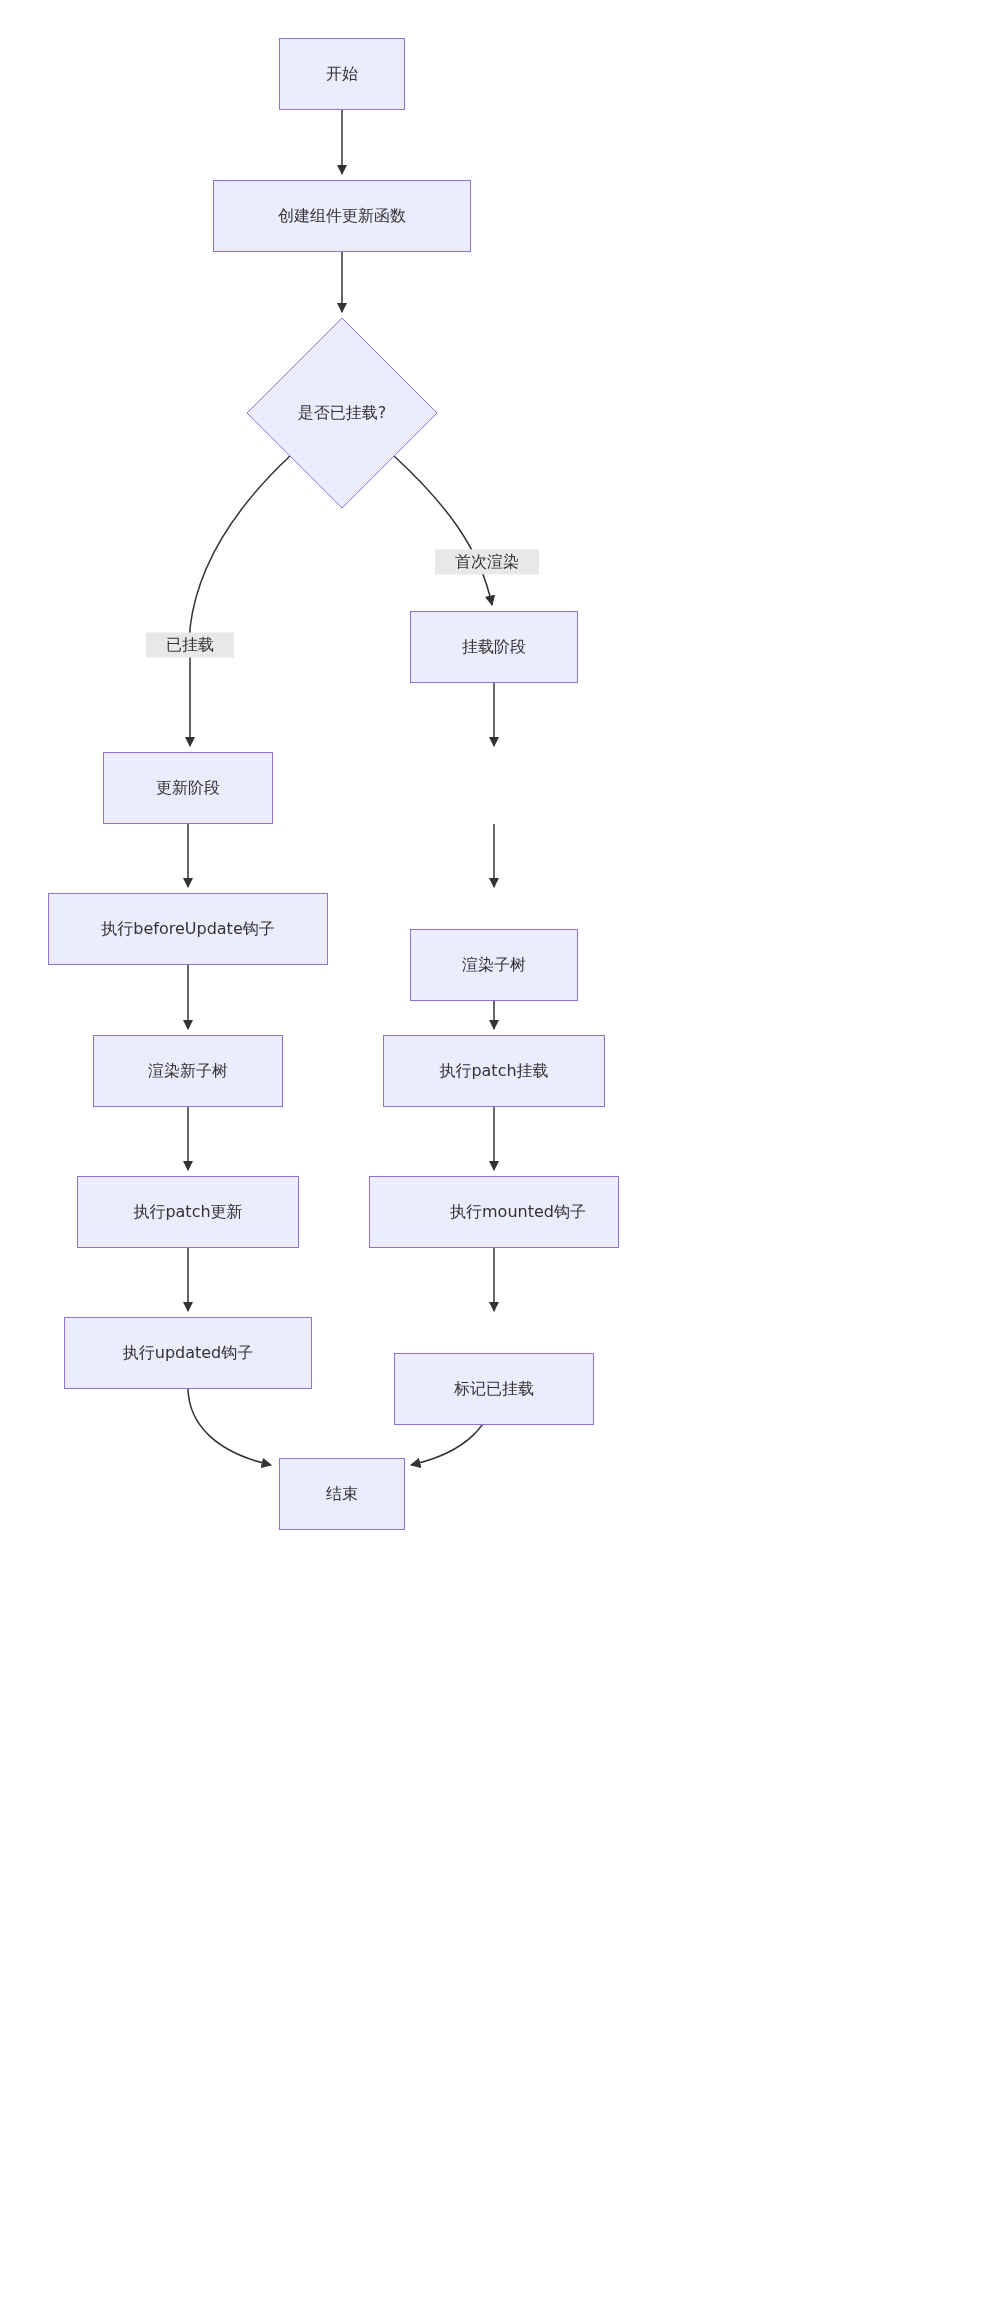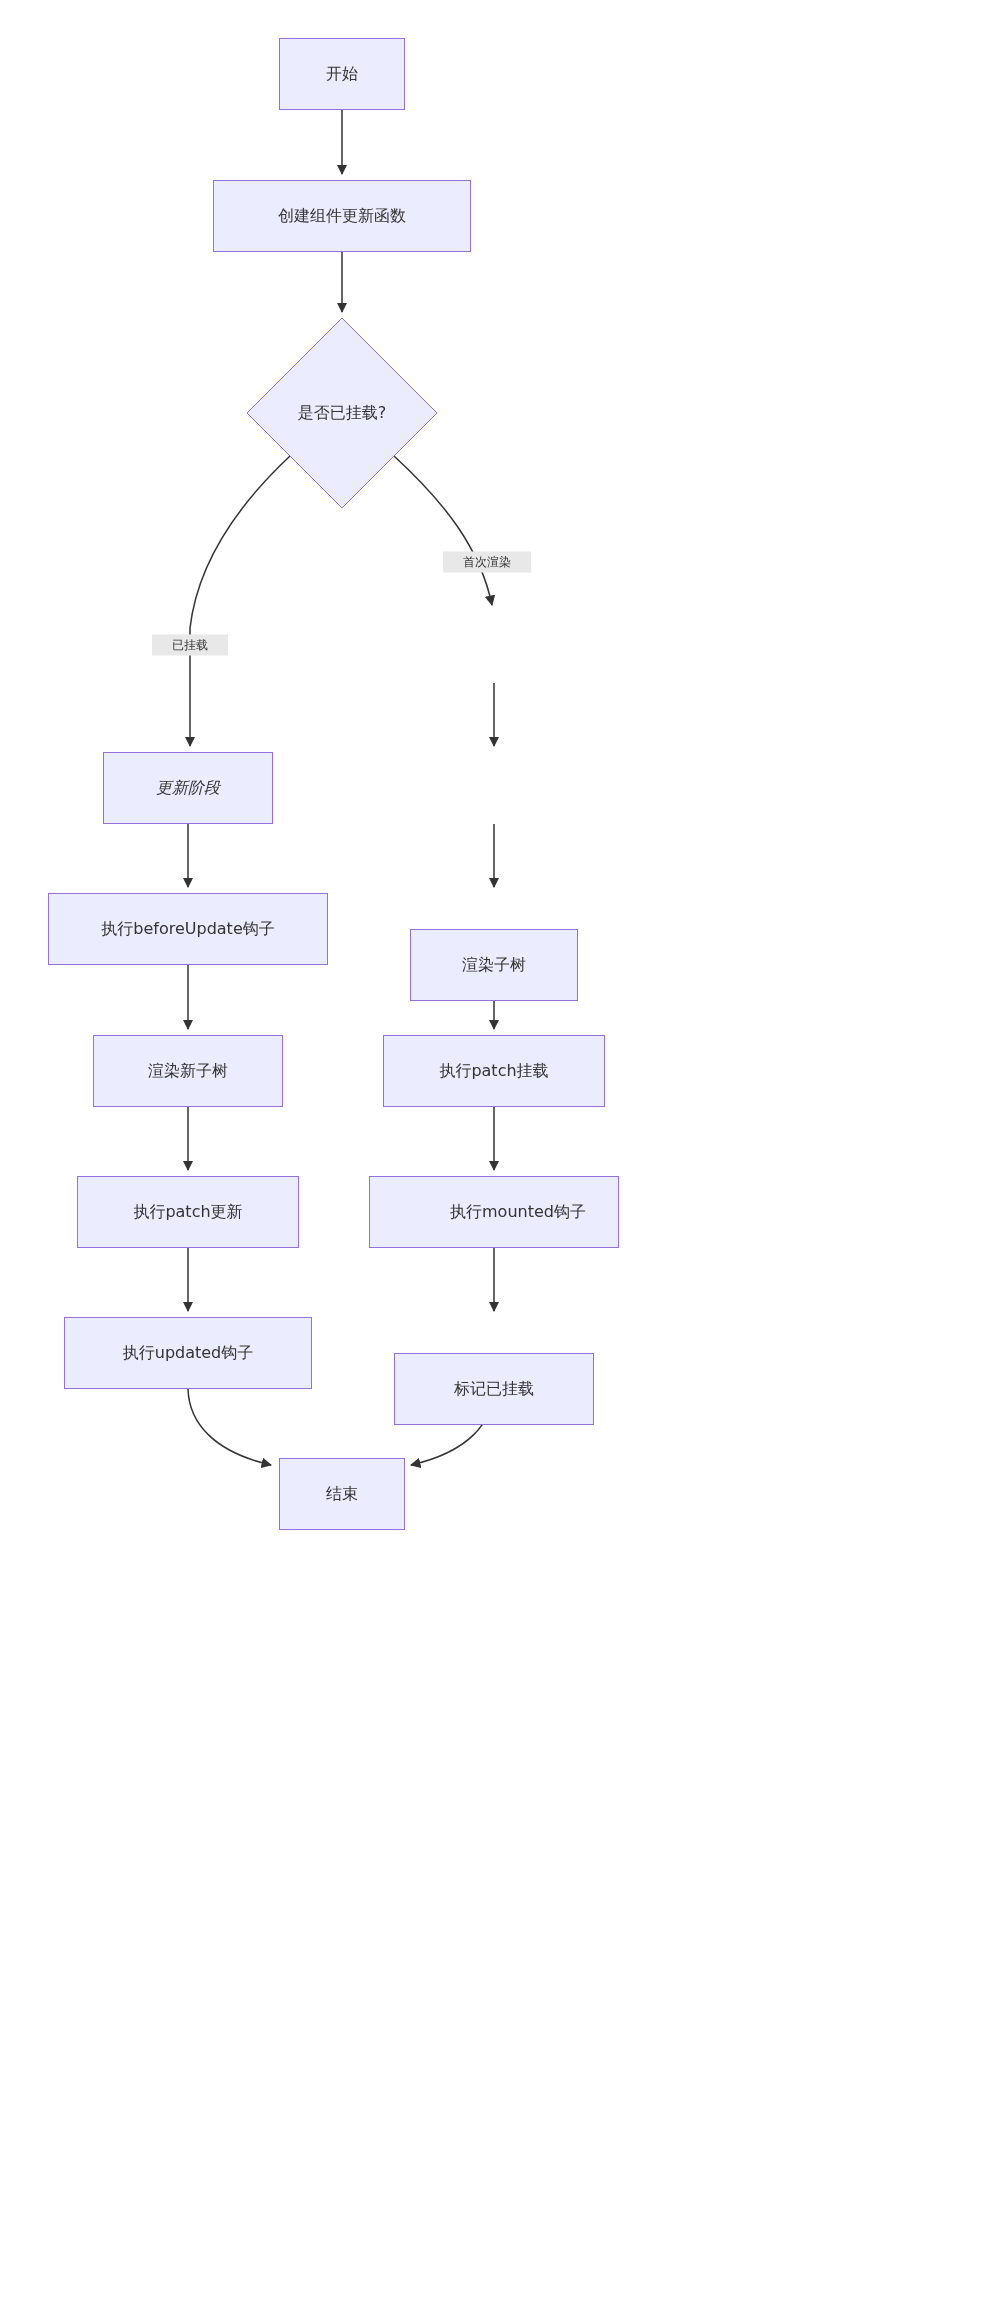--- a/index.html
+++ b/index.html
@@ -42,21 +42,21 @@
     transform:translate(-50%,-50%);
     font-size:16px;
     color:var(--text-color);
     white-space:nowrap;
   }
   .edge-label{
     position:absolute;
     transform:translate(-50%,-50%);
     background:var(--label-bg);
     color:var(--text-color);
-    font-size:12px;
+    font-size:16px;
     padding:2px 20px;
     white-space:nowrap;
   }
 </style>
 </head>
 <body>
 
 <div class="canvas">
 
   <svg class="edges" width="1001" height="2311">
@@ -86,21 +86,22 @@
   </svg>
 
   <div class="node" style="left:279px;top:38px;width:126px;">开始</div>
   <div class="node" style="left:213px;top:180px;width:258px;">创建组件更新函数</div>
 
   <div class="diamond-label" style="left:342px;top:413px;">是否已挂载?</div>
 
   <div class="edge-label" style="left:487px;top:562px;">首次渲染</div>
   <div class="edge-label" style="left:190px;top:645px;">已挂载</div>
 
-  <div class="node" style="left:103px;top:752px;width:170px;font-style:italic;">更新阶段</div>
+  <div class="node" style="left:410px;top:611px;width:168px;">挂载阶段</div>
+  <div class="node" style="left:103px;top:752px;width:170px;">更新阶段</div>
   <div class="node" style="left:48px;top:893px;width:280px;text-align:center;">执行beforeUpdate钩子</div>
   <div class="node" style="left:410px;top:893px;width:168px;margin-top:36px;">渲染子树</div>
   <div class="node" style="left:93px;top:1035px;width:190px;">渲染新子树</div>
   <div class="node" style="left:383px;top:1035px;width:222px;">执行patch挂载</div>
   <div class="node" style="left:77px;top:1176px;width:222px;">执行patch更新</div>
   <div class="node" style="left:369px;top:1176px;width:250px;padding-left:48px;">执行mounted钩子</div>
   <div class="node" style="left:64px;top:1317px;width:248px;">执行updated钩子</div>
   <div class="node" style="left:394px;top:1317px;width:200px;margin-top:36px;">标记已挂载</div>
   <div class="node" style="left:279px;top:1458px;width:126px;">结束</div>
 

